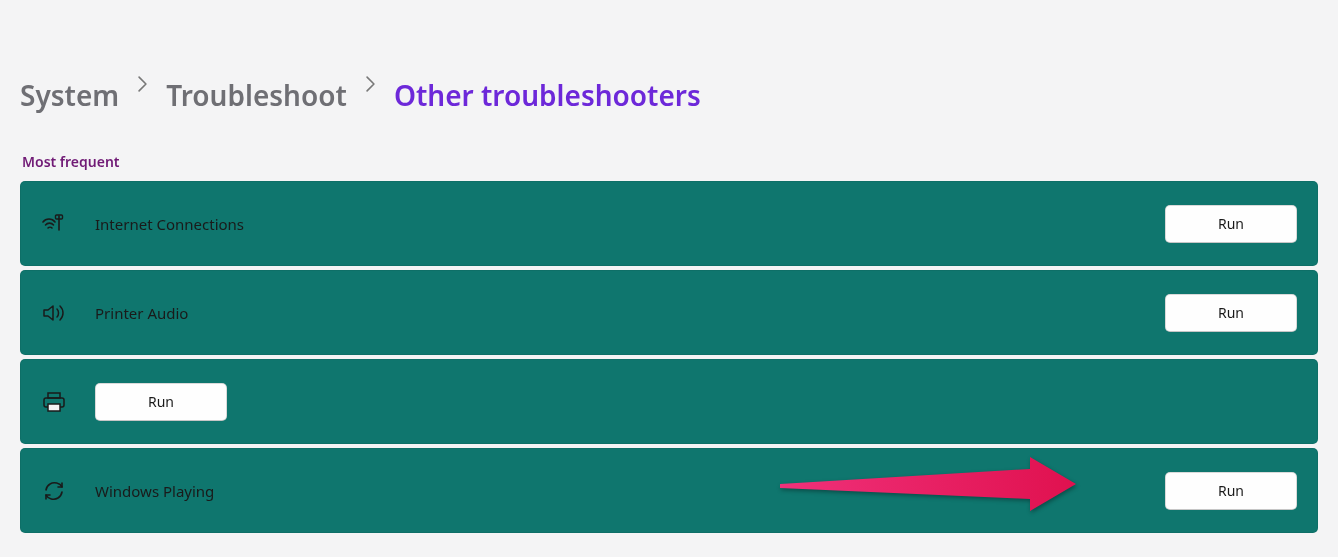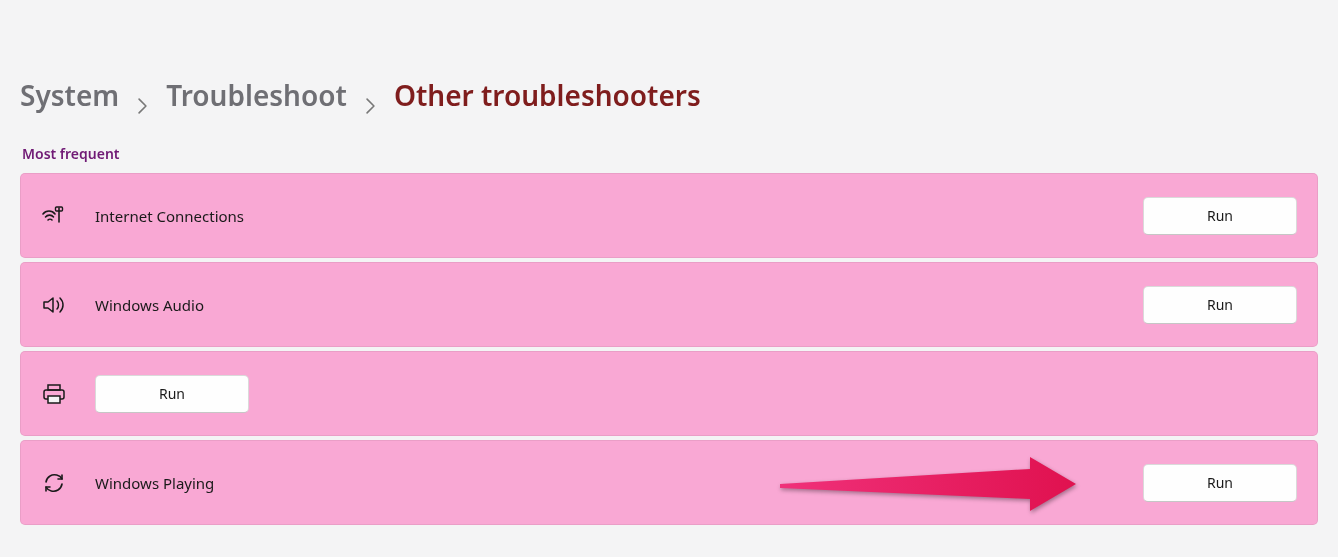--- a/index.html
+++ b/index.html
@@ -10,51 +10,51 @@
     background: #f4f4f5;
     color: #1a1a1a;
     overflow: hidden;
   }
   .page {
     padding: 76px 20px 20px 20px;
     position: relative;
   }
   .breadcrumb {
     display: flex;
-    align-items: flex-end;
+    align-items: flex-start;
     gap: 18px;
-    margin-bottom: 30px;
+    margin-bottom: 38px;
   }
   .breadcrumb .crumb-link {
     font-size: 28px;
     font-weight: 600;
     color: #6f6f74;
     cursor: pointer;
   }
   .breadcrumb .crumb-current {
     font-size: 28px;
     font-weight: 600;
-    color: #7f1d1d;
+    color: #6d28d9;
   }
   .breadcrumb .sep {
     color: #787878;
     display: flex;
     align-items: center;
   }
   .breadcrumb .sep svg { width: 11px; height: 16px; }
   .section-title {
     font-size: 14px;
     font-weight: 600;
     color: #701a75;
     margin-bottom: 10px;
     padding-left: 2px;
   }
   .list { display: flex; flex-direction: column; gap: 4px; }
   .row {
-    background: #f9a8d4;
+    background: #0f766e;
     border: 1px solid rgba(0,0,0,0.06);
     border-radius: 5px;
     height: 85px;
     display: flex;
     align-items: center;
     padding: 0 20px;
     gap: 28px;
   }
   .row .icon {
     width: 26px;
@@ -67,21 +67,21 @@
   .row .label {
     font-size: 15px;
     color: #1a1a1a;
     flex: 1;
   }
   .row .run-btn {
     background: #fefefe;
     border: 1px solid rgba(0,0,0,0.14);
     border-bottom-color: rgba(0,0,0,0.22);
     border-radius: 5px;
-    width: 154px;
+    width: 132px;
     height: 38px;
     font-size: 14px;
     color: #1a1a1a;
     cursor: pointer;
     font-family: inherit;
   }
 
   
   .arrow-annotation {
     position: absolute;
@@ -133,21 +133,21 @@
     </div>
 
     <div class="row">
       <span class="icon">
         <svg width="26" height="22" viewBox="0 0 26 22" fill="none">
           <path d="M3 8 L7 8 L12 4 L12 18 L7 14 L3 14 Z" stroke-width="1.5" stroke-linejoin="round"></path>
           <path d="M16 7 C18 9 18 13 16 15" stroke-width="1.5" stroke-linecap="round"></path>
           <path d="M19 4 C23 8 23 14 19 18" stroke-width="1.5" stroke-linecap="round"></path>
         </svg>
       </span>
-      <span class="label">Windows Audio</span>
+      <span class="label">Printer Audio</span>
       <button class="run-btn">Run</button>
     </div>
 
     <div class="row">
       <span class="icon">
         <svg width="26" height="22" viewBox="0 0 26 22" fill="none">
           <rect x="7" y="2" width="12" height="5" stroke-width="1.5"></rect>
           <rect x="3" y="7" width="20" height="9" rx="2" stroke-width="1.5"></rect>
           <rect x="7" y="13" width="12" height="7" stroke-width="1.5" fill="#f4f4f5"></rect>
         </svg>

